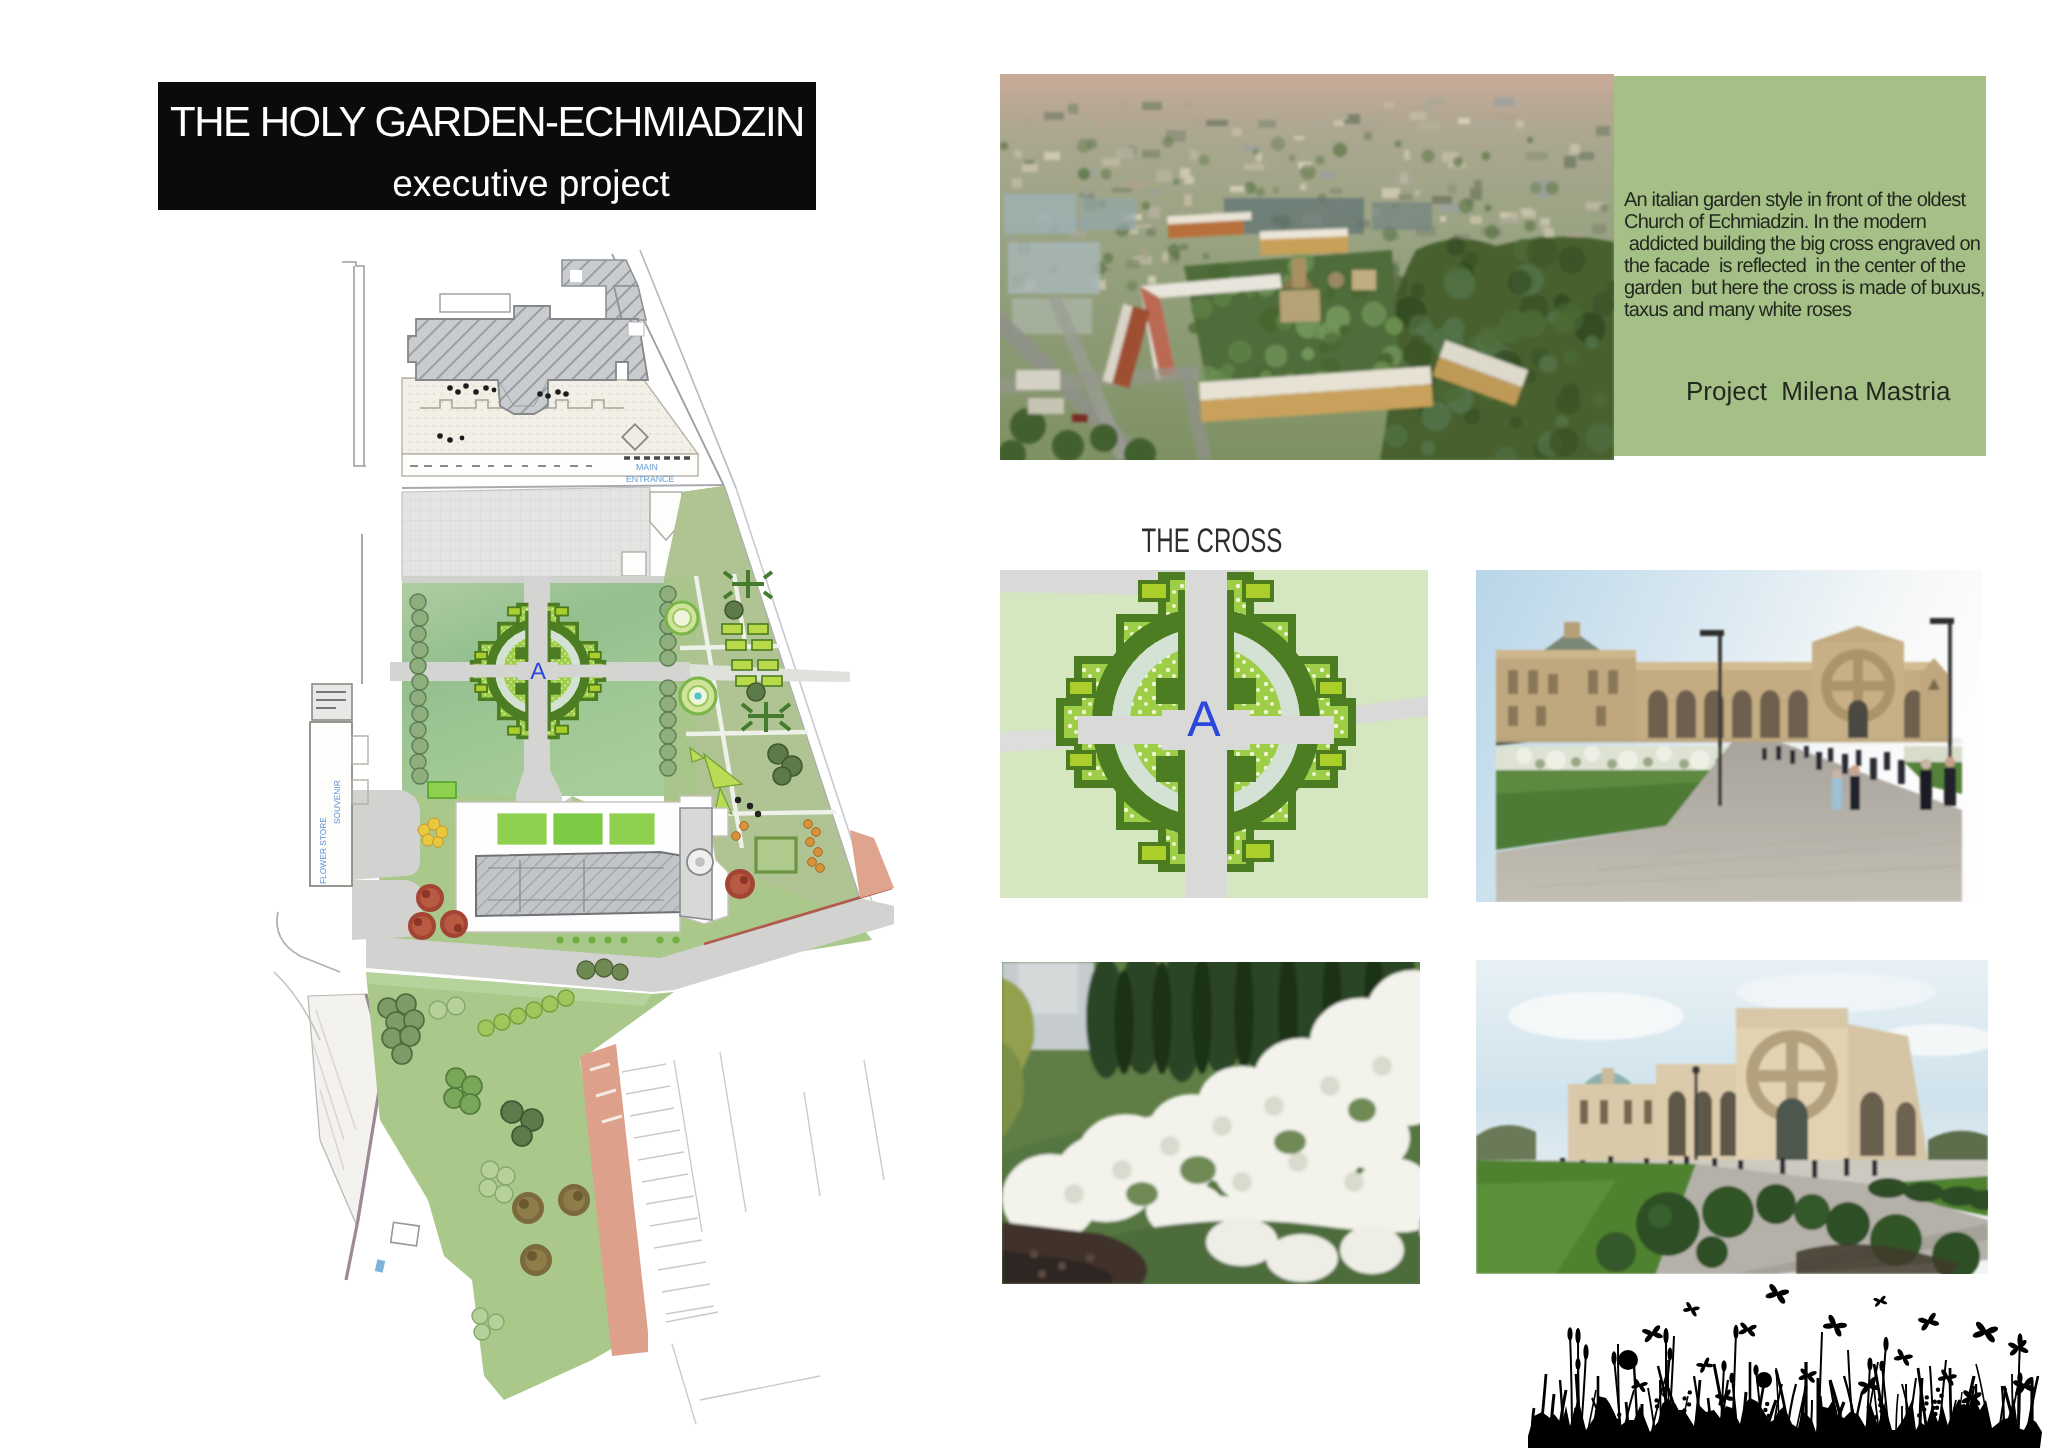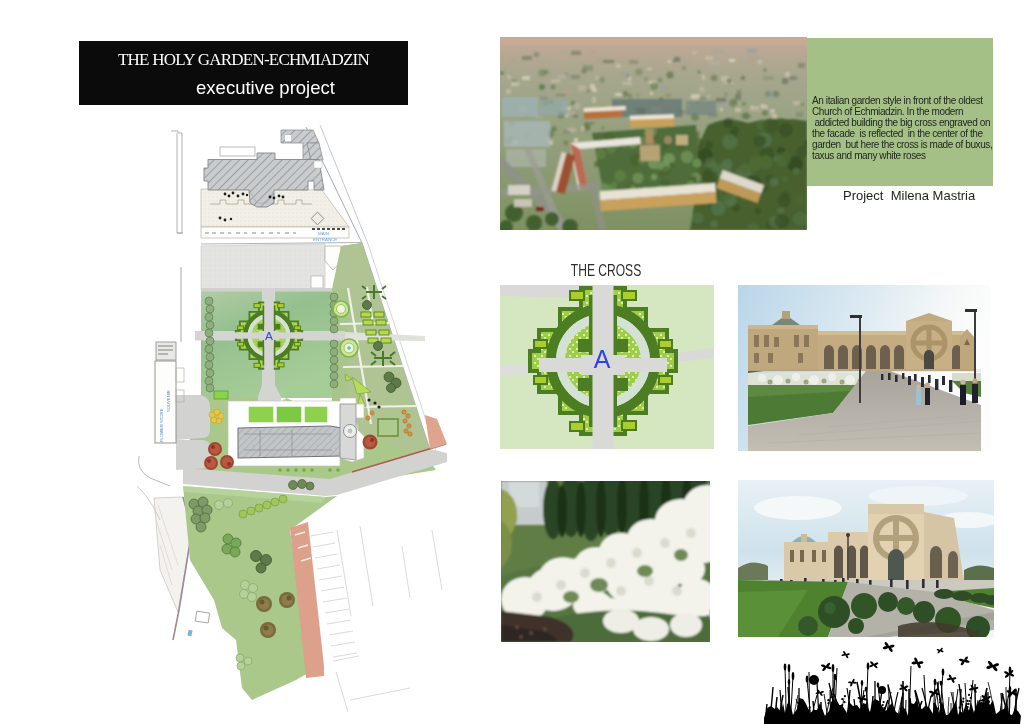--- a/index.html
+++ b/index.html
@@ -2,21 +2,21 @@
 <html><head><meta charset="utf-8">
 <style>
 html,body{margin:0;padding:0;background:#fff;font-family:"Liberation Sans",sans-serif}
 #page{position:relative;width:1024px;height:724px;overflow:hidden;background:#fff}
 .abs{position:absolute}
 </style></head>
 <body>
 <div id="page">
 
 <div class="abs" style="left:79px;top:41px;width:329px;height:64px;background:#0b0b0b;color:#fff;text-align:center;">
-<div style="font-size:17px;padding-top:9px;letter-spacing:-0.75px;font-family:Liberation Serif, serif;">THE HOLY GARDEN-ECHMIADZIN</div>
+<div style="font-size:21px;padding-top:9px;letter-spacing:-0.75px;">THE HOLY GARDEN-ECHMIADZIN</div>
 <div style="font-size:18.5px;padding-top:7px;margin-left:44px;">executive project</div>
 </div>
 
 <div class="abs" style="left:500px;top:37px;width:307px;height:193px;" id="ph-aerial">
 <svg width="307" height="193" viewBox="0 0 307 193">
 <defs>
           <linearGradient id="aersky" x1="0" y1="0" x2="0" y2="1">
 <stop offset="0" stop-color="#c6a996"></stop>
             <stop offset="0.06" stop-color="#bba895"></stop>
             <stop offset="0.18" stop-color="#a9a78f"></stop>
@@ -409,21 +409,21 @@
               <rect x="58" y="118" width="5" height="40" fill="#d8d4c8"></rect>
             </g>
 <rect x="8" y="148" width="22" height="10" fill="#dcd8cc" opacity="0.9"></rect>
 <rect x="14" y="162" width="18" height="8" fill="#cfcabc" opacity="0.9"></rect>
 <rect width="307" height="8" fill="#c9ab97" opacity="0.6"></rect>
 </g>
         </g>
       </svg>
 </div>
 
-<div class="abs" style="left:807px;top:38px;width:186px;height:148px;background:#a5c087;color:#22281f;">
+<div class="abs" style="left:807px;top:38px;width:186px;height:190px;background:#a5c087;color:#22281f;">
 <div style="position:absolute;left:5px;top:57px;width:181px;font-size:10px;letter-spacing:-0.4px;line-height:11.1px;white-space:nowrap;">An italian garden style in front of the oldest<br>Church of Echmiadzin. In the modern<br>&nbsp;addicted building the big cross engraved on<br>the facade&nbsp; is reflected&nbsp; in the center of the<br>garden&nbsp; but here the cross is made of buxus,<br>taxus and many white roses</div>
 <div style="position:absolute;left:36px;top:150px;font-size:13px;">Project&nbsp; Milena Mastria</div>
 </div>
 
 <div class="abs" style="left:499px;top:261px;width:214px;text-align:center;font-size:17px;color:#2e2e2e;transform:scaleX(0.71);">THE CROSS</div>
 
 <div class="abs" style="left:500px;top:285px;width:214px;height:164px;background:#d5e7c1;" id="ph-cross">
 <svg width="214" height="164" viewBox="0 0 214 164">
 <defs>
 <pattern id="speck2" width="7" height="7" patternUnits="userSpaceOnUse">

